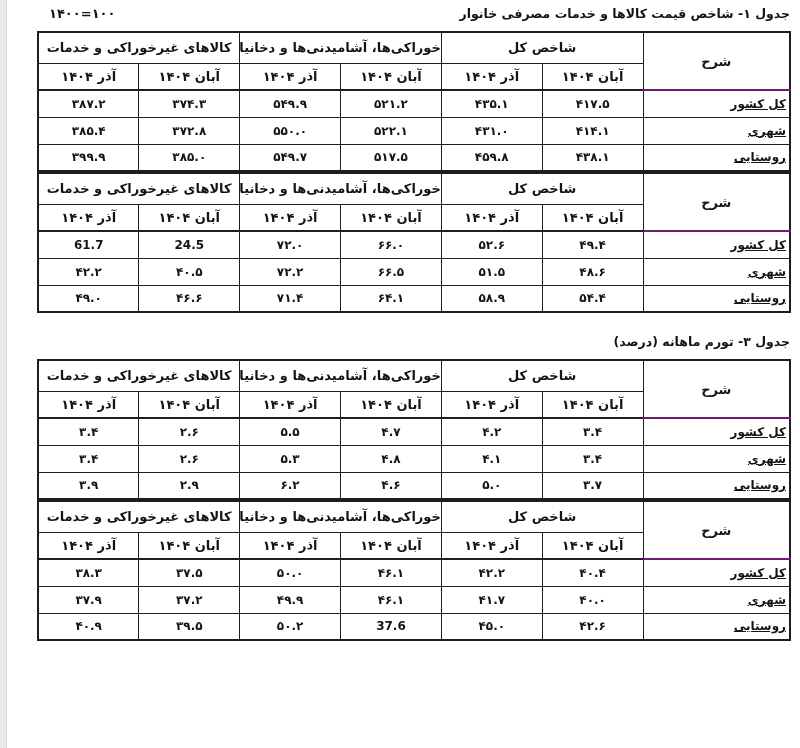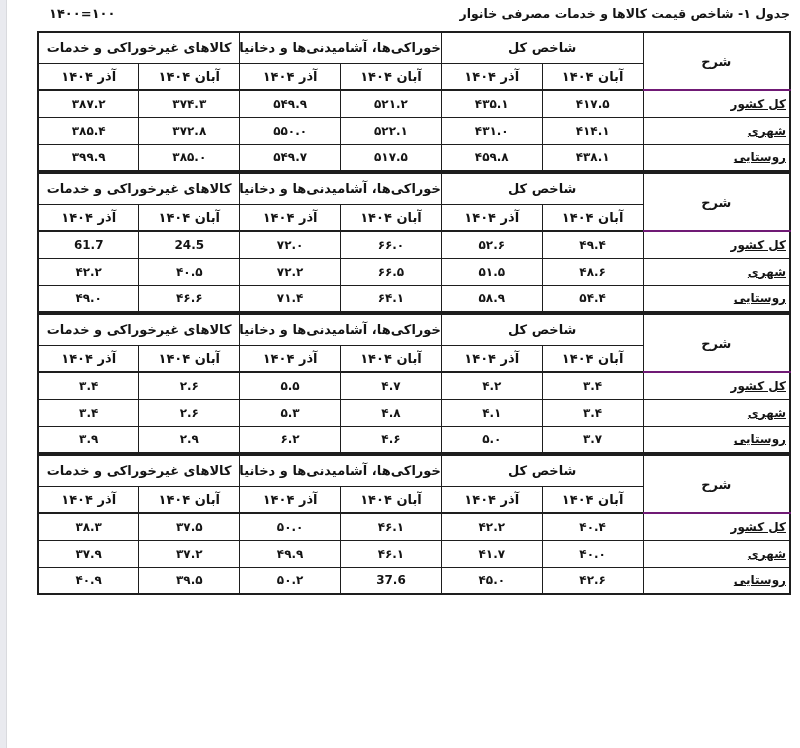--- a/index.html
+++ b/index.html
@@ -172,20 +172,23 @@
           <td>۶۴.۱</td>
           <td>۷۱.۴</td>
           <td>۴۶.۶</td>
           <td>۴۹.۰</td>
         </tr>
       </tbody>
     </table>
   </section>
 
   <section class="block">
+    <div class="title-row">
+      <h2 class="tbl-title">جدول ۳- تورم ماهانه (درصد)</h2>
+    </div>
     <table class="tbl">
       <colgroup>
           <col class="c-desc">
           <col>
           <col>
           <col>
           <col>
           <col>
           <col>
         </colgroup>

